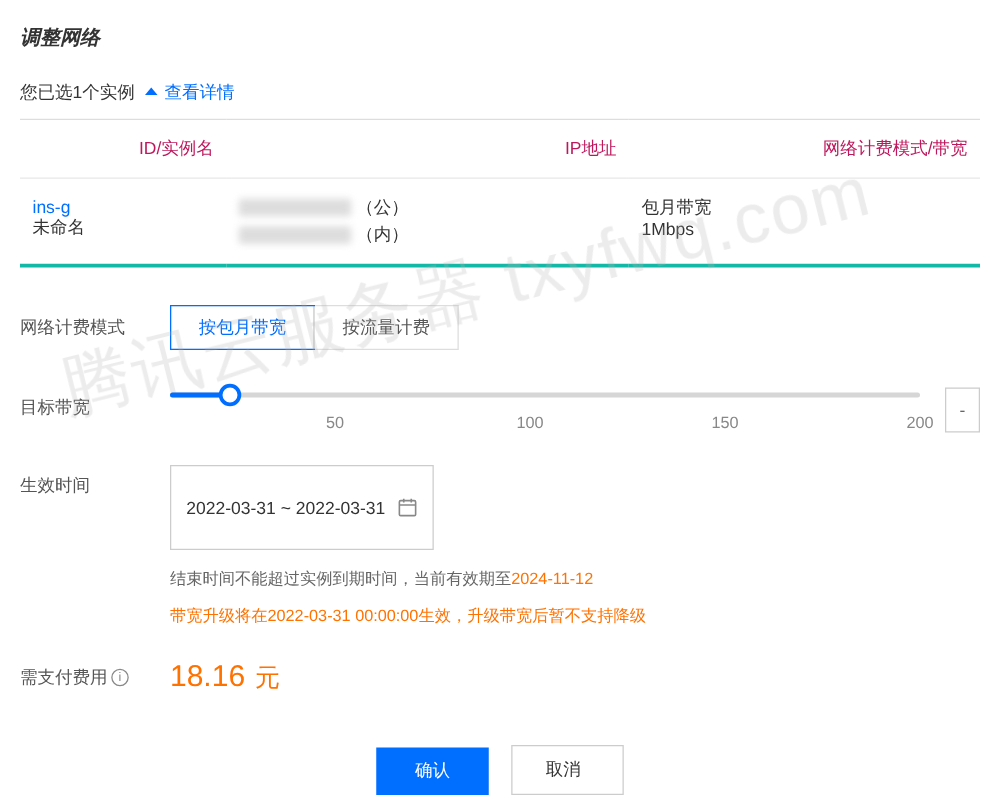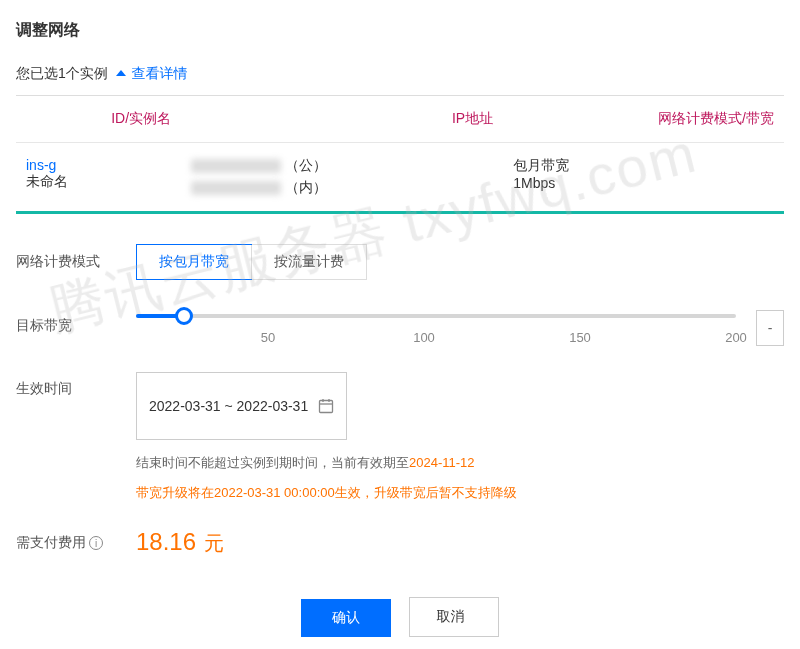--- a/index.html
+++ b/index.html
@@ -12,20 +12,21 @@
       font-size: 14px;
       color: #333;
       padding: 20px 16px;
       background: #fff;
       width: 800px;
     }
     .page-title {
       font-size: 16px;
       font-weight: bold;
       margin-bottom: 24px;
+      font-style: italic;
     }
     .selection-info {
       margin-bottom: 12px;
       font-size: 14px;
     }
     .triangle-up {
       display: inline-block;
       width: 0;
       height: 0;
       border-left: 5px solid transparent;

